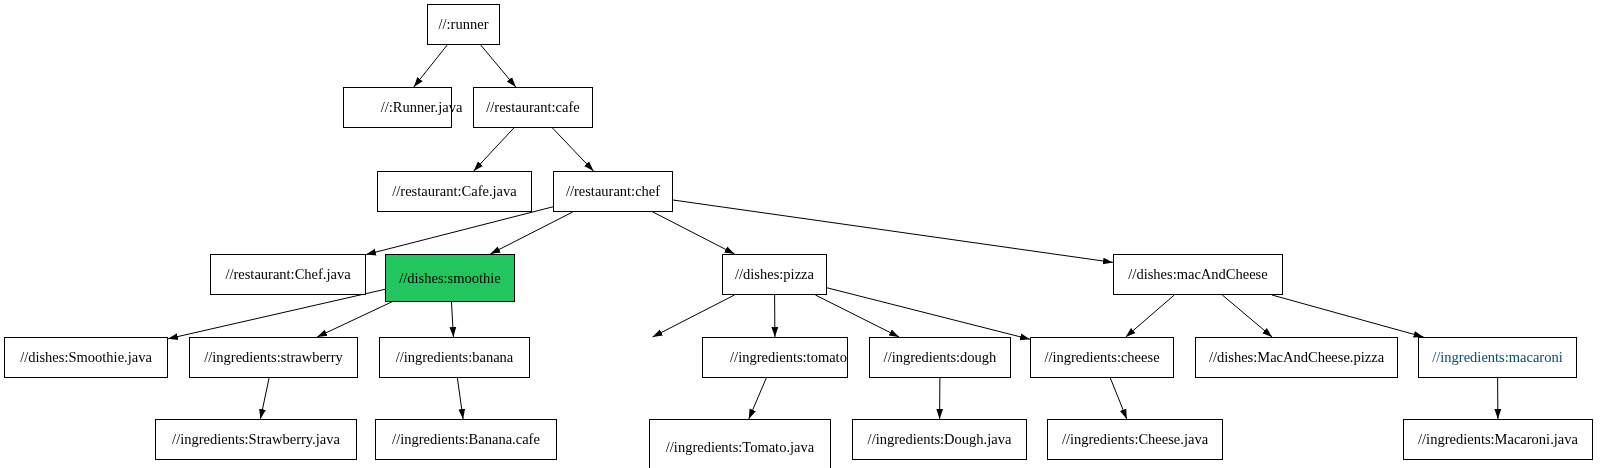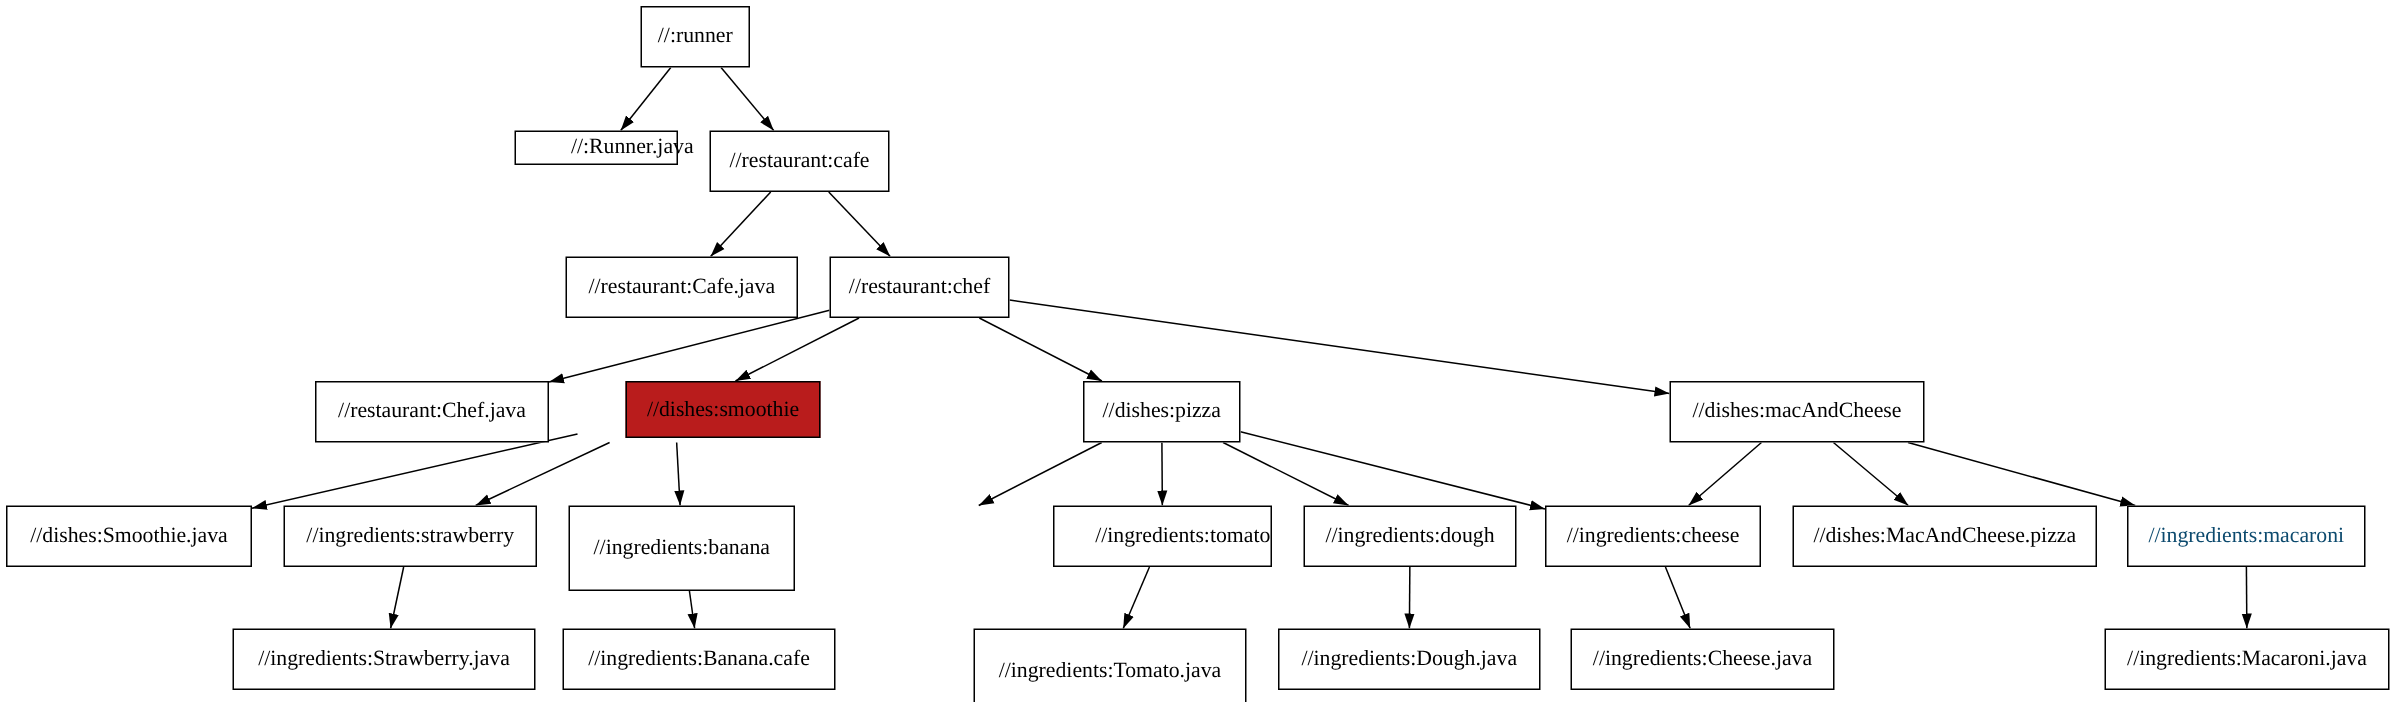--- a/index.html
+++ b/index.html
@@ -71,31 +71,31 @@
       <line x1="827.0" y1="287.8" x2="1030.0" y2="339.3" class="edge-line" stroke="#000000" marker-end="url(#arrowhead)"></line>
       <line x1="766.3" y1="378.0" x2="748.8" y2="419.0" class="edge-line" stroke="#000000" marker-end="url(#arrowhead)"></line>
       <line x1="939.9" y1="378.0" x2="939.6" y2="419.0" class="edge-line" stroke="#000000" marker-end="url(#arrowhead)"></line>
       <line x1="1110.3" y1="378.0" x2="1126.8" y2="419.0" class="edge-line" stroke="#000000" marker-end="url(#arrowhead)"></line>
       <line x1="1174.3" y1="295.0" x2="1125.7" y2="337.0" class="edge-line" stroke="#000000" marker-end="url(#arrowhead)"></line>
       <line x1="1222.3" y1="295.0" x2="1272.2" y2="337.0" class="edge-line" stroke="#000000" marker-end="url(#arrowhead)"></line>
       <line x1="1272.0" y1="295.0" x2="1423.5" y2="337.0" class="edge-line" stroke="#000000" marker-end="url(#arrowhead)"></line>
       <line x1="1497.6" y1="378.0" x2="1497.9" y2="419.0" class="edge-line" stroke="#000000" marker-end="url(#arrowhead)"></line>
     </svg>
 <div class="node" style="left: 427px; top: 4px; width: 73px; height: 41px; border-color: rgb(0, 0, 0); background: rgb(255, 255, 255); color: rgb(0, 0, 0);">//:runner</div>
-    <div class="node" style="left: 343px; top: 87px; width: 109px; height: 23px; border-color: rgb(0, 0, 0); background: rgb(255, 255, 255); color: rgb(0, 0, 0); padding-left: 48px;">//:Runner.java</div>
+    <div class="node" style="left: 343px; top: 87px; width: 109px; height: 41px; border-color: rgb(0, 0, 0); background: rgb(255, 255, 255); color: rgb(0, 0, 0); padding-left: 48px;">//:Runner.java</div>
     <div class="node" style="left: 473px; top: 87px; width: 120px; height: 41px; border-color: rgb(0, 0, 0); background: rgb(255, 255, 255); color: rgb(0, 0, 0);">//restaurant:cafe</div>
     <div class="node" style="left: 377px; top: 171px; width: 155px; height: 41px; border-color: rgb(0, 0, 0); background: rgb(255, 255, 255); color: rgb(0, 0, 0);">//restaurant:Cafe.java</div>
     <div class="node" style="left: 553px; top: 171px; width: 120px; height: 41px; border-color: rgb(0, 0, 0); background: rgb(255, 255, 255); color: rgb(0, 0, 0);">//restaurant:chef</div>
     <div class="node" style="left: 210px; top: 254px; width: 156px; height: 41px; border-color: rgb(0, 0, 0); background: rgb(255, 255, 255); color: rgb(0, 0, 0);">//restaurant:Chef.java</div>
-    <div class="node" style="left: 385px; top: 254px; width: 130px; height: 38px; border-color: rgb(0, 0, 0); background: #b91c1c; color: rgb(0, 0, 0); margin-left: 32px;">//dishes:smoothie</div>
+    <div class="node" style="left: 385px; top: 254px; width: 130px; height: 48px; border-color: rgb(0, 0, 0); background: #22c55e; color: rgb(0, 0, 0);">//dishes:smoothie</div>
     <div class="node" style="left: 722px; top: 254px; width: 105px; height: 41px; border-color: rgb(0, 0, 0); background: rgb(255, 255, 255); color: rgb(0, 0, 0);">//dishes:pizza</div>
     <div class="node" style="left: 1113px; top: 254px; width: 170px; height: 41px; border-color: rgb(0, 0, 0); background: rgb(255, 255, 255); color: rgb(0, 0, 0);">//dishes:macAndCheese</div>
     <div class="node" style="left: 4px; top: 337px; width: 164px; height: 41px; border-color: rgb(0, 0, 0); background: rgb(255, 255, 255); color: rgb(0, 0, 0);">//dishes:Smoothie.java</div>
     <div class="node" style="left: 189px; top: 337px; width: 169px; height: 41px; border-color: rgb(0, 0, 0); background: rgb(255, 255, 255); color: rgb(0, 0, 0);">//ingredients:strawberry</div>
-    <div class="node" style="left: 379px; top: 337px; width: 151px; height: 57px; border-color: rgb(0, 0, 0); background: rgb(255, 255, 255); color: rgb(0, 0, 0);">//ingredients:banana</div>
+    <div class="node" style="left: 379px; top: 337px; width: 151px; height: 41px; border-color: rgb(0, 0, 0); background: rgb(255, 255, 255); color: rgb(0, 0, 0);">//ingredients:banana</div>
     <div class="node" style="left: 702px; top: 337px; width: 146px; height: 41px; border-color: rgb(0, 0, 0); background: rgb(255, 255, 255); color: rgb(0, 0, 0); padding-left: 27px;">//ingredients:tomato</div>
     <div class="node" style="left: 869px; top: 337px; width: 142px; height: 41px; border-color: rgb(0, 0, 0); background: rgb(255, 255, 255); color: rgb(0, 0, 0);">//ingredients:dough</div>
     <div class="node" style="left: 1030px; top: 337px; width: 144px; height: 41px; border-color: rgb(0, 0, 0); background: rgb(255, 255, 255); color: rgb(0, 0, 0);">//ingredients:cheese</div>
     <div class="node" style="left: 1195px; top: 337px; width: 203px; height: 41px; border-color: rgb(0, 0, 0); background: rgb(255, 255, 255); color: rgb(0, 0, 0);">//dishes:MacAndCheese.pizza</div>
     <div class="node" style="left: 1418px; top: 337px; width: 159px; height: 41px; border-color: rgb(0, 0, 0); background: rgb(255, 255, 255); color: #0c4a6e;">//ingredients:macaroni</div>
     <div class="node" style="left: 155px; top: 419px; width: 202px; height: 41px; border-color: rgb(0, 0, 0); background: rgb(255, 255, 255); color: rgb(0, 0, 0);">//ingredients:Strawberry.java</div>
     <div class="node" style="left: 375px; top: 419px; width: 182px; height: 41px; border-color: rgb(0, 0, 0); background: rgb(255, 255, 255); color: rgb(0, 0, 0);">//ingredients:Banana.cafe</div>
     <div class="node" style="left: 649px; top: 419px; width: 182px; height: 57px; border-color: rgb(0, 0, 0); background: rgb(255, 255, 255); color: rgb(0, 0, 0);">//ingredients:Tomato.java</div>
     <div class="node" style="left: 1047px; top: 419px; width: 176px; height: 41px; border-color: rgb(0, 0, 0); background: rgb(255, 255, 255); color: rgb(0, 0, 0);">//ingredients:Cheese.java</div>
     <div class="node" style="left: 852px; top: 419px; width: 175px; height: 41px; border-color: rgb(0, 0, 0); background: rgb(255, 255, 255); color: rgb(0, 0, 0);">//ingredients:Dough.java</div>

